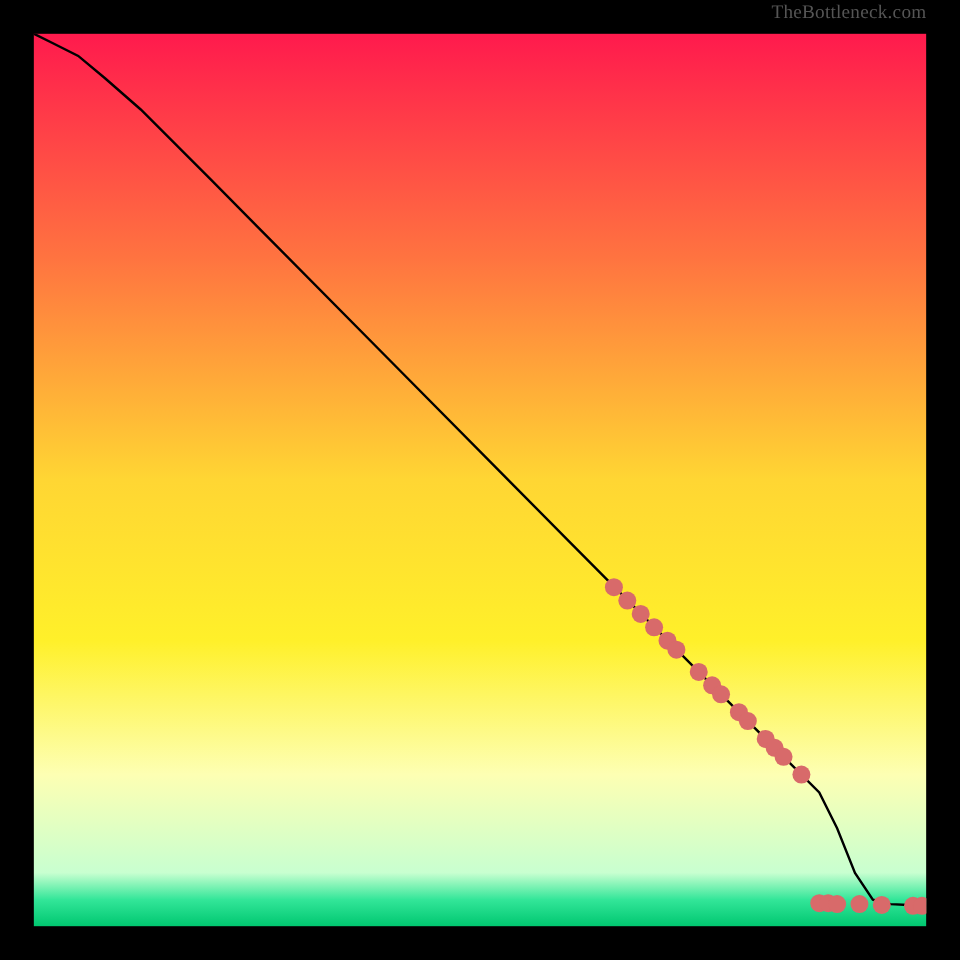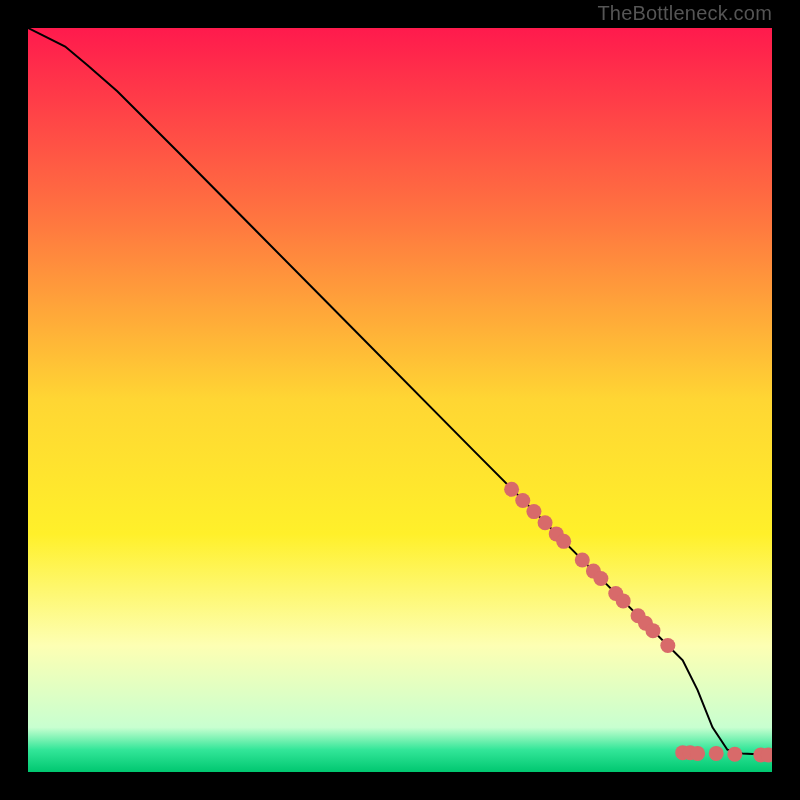--- a/index.html
+++ b/index.html
@@ -9,23 +9,24 @@
     height: 800px;
     background: #000;
     position: relative;
     font-family: Arial, Helvetica, sans-serif;
   }
   .watermark {
     position: absolute;
     top: 2px;
     right: 28px;
     color: #555;
-    font-size: 20px;
+    font-size: 16px;
     font-weight: 500;
     letter-spacing: 0.2px;
+    font-family: Liberation Serif, serif;
   }
   .plot {
     position: absolute;
     left: 28px;
     top: 28px;
     width: 744px;
     height: 744px;
   }
 </style>
 </head>

